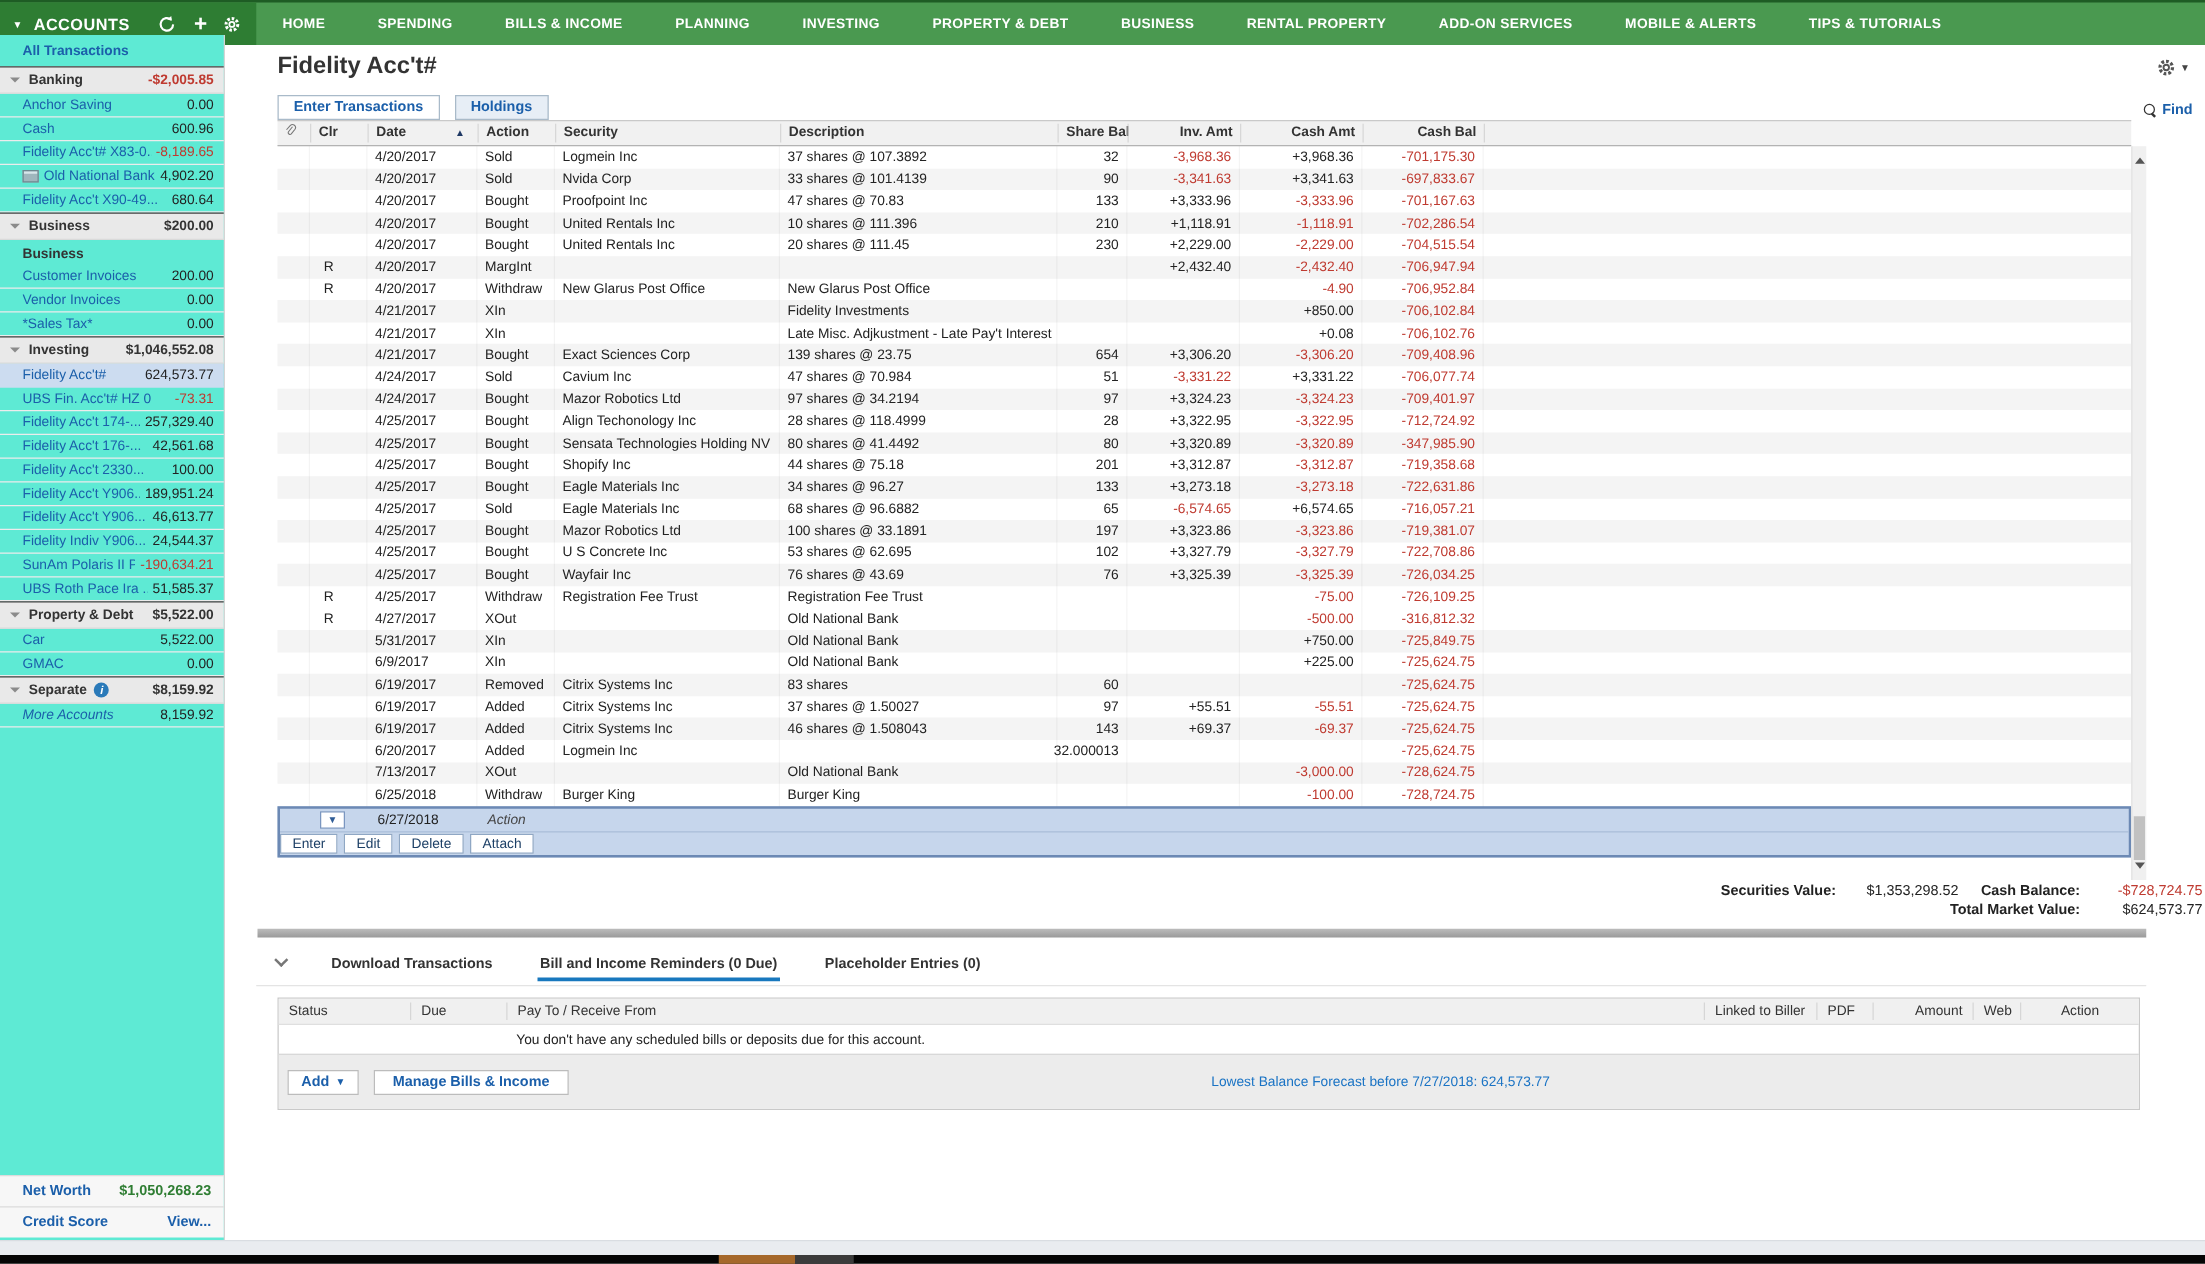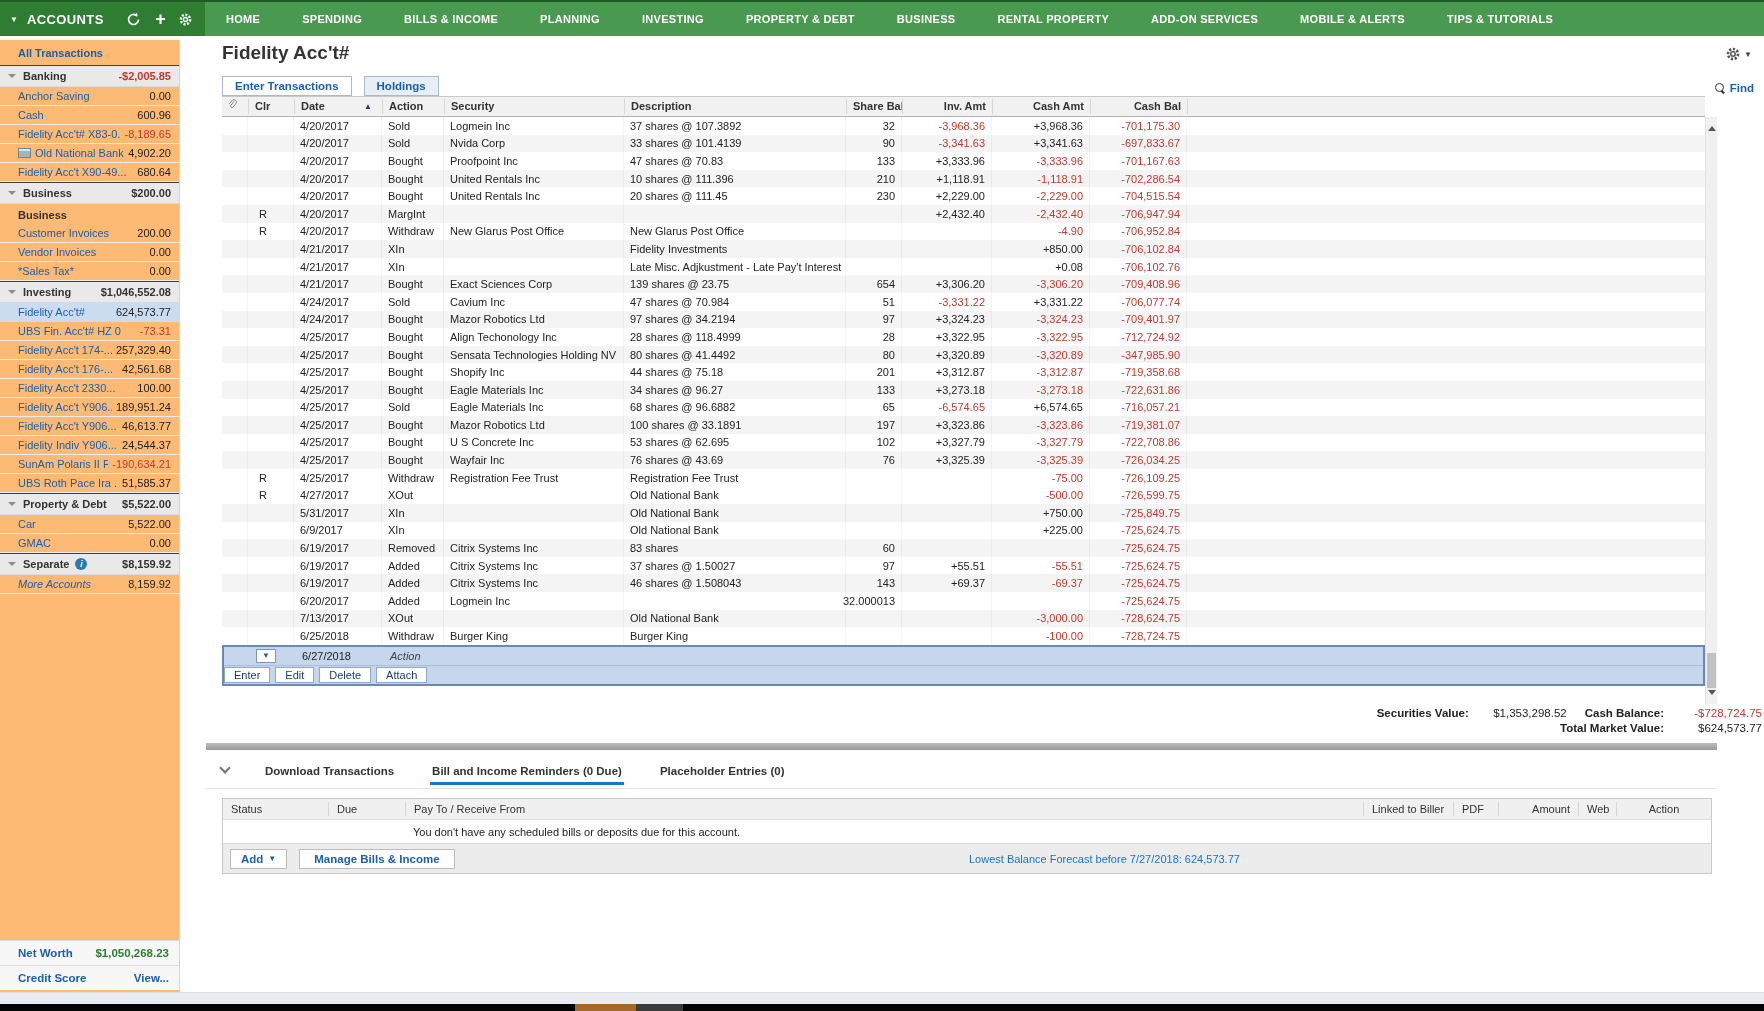--- a/index.html
+++ b/index.html
@@ -12,21 +12,21 @@
   .navbar { position:absolute; top:0; left:0; right:0; height:36px; background:#4a9950;
     border-top:2px solid #1e5c24; display:flex; }
   .nav-accounts { width:205px; background:#2e7d33; color:#fff; display:flex; align-items:center;
     padding:0 10px; gap:9px; }
   .acc-caret { font-size:8px; }
   .acc-label { font-weight:bold; font-size:13px; letter-spacing:.4px; flex:1; }
   .acc-ic { width:17px; text-align:center; font-size:15px; line-height:1; cursor:default; }
   .nav-menu { flex:1; display:flex; align-items:center; color:#fff; }
   .nav-item { padding:0 21px; font-weight:bold; font-size:11px; letter-spacing:.3px; white-space:nowrap; }
   
-  .sidebar { position:absolute; top:40px; left:0; width:180px; bottom:19px; background:#fdba74;
+  .sidebar { position:absolute; top:28px; left:0; width:180px; bottom:19px; background:#5eead4;
     border-right:1px solid #d4d4d4; }
   .all-tx { padding:7px 8px 6px 18px; color:#1b5faa; font-weight:bold; }
   .sb-section { background:#e9e9e9; display:flex; align-items:center; padding:4px 8px 4px 7px;
     font-weight:bold; color:#333; border-top:1px solid #404040; border-bottom:1px solid #dadada; }
   .tri { width:0; height:0; border:4px solid transparent; border-top-color:#8b8b8b; margin:3px 7px 0 1px; }
   .sb-total { margin-left:auto; }
   .sb-item { display:flex; align-items:center; padding:3px 8px 3px 18px; border-bottom:1px solid #ececec;
     color:#1b5faa; }
   .sb-item .lbl { white-space:nowrap; overflow:hidden; }
   .sb-item .val { margin-left:auto; color:#222; white-space:nowrap; padding-left:4px; }
@@ -108,21 +108,21 @@
     transform:rotate(45deg); margin-top:-4px; }
   .tab { margin-left:34px; font-weight:bold; font-size:11.5px; color:#333; padding:10px 2px 8px; }
   .tab.active { border-bottom:3px solid #1878be; padding-bottom:5px; }
   .reminders { position:absolute; left:17px; top:762px; width:1490px; border:1px solid #c9c9c9; background:#fff; }
   .rem-header { display:grid; grid-template-columns:106px 77px 1fr 90px 45px 80px 38px 94px;
     background:#f0f0f0; height:21px; align-items:center; color:#333; border-bottom:1px solid #dfdfdf; }
   .rem-h { padding:0 8px; border-right:1px solid #d6d6d6; height:14px; line-height:14px; white-space:nowrap; }
   .rem-h5 { text-align:right; }
   .rem-h7 { text-align:center; border-right:none; }
   .rem-msg { height:23px; display:flex; align-items:center; padding-left:190px; color:#222; }
-  .rem-footer { height:30px; background:#ececec; border-top:1px solid #d8d8d8; display:flex;
+  .rem-footer { height:44px; background:#ececec; border-top:1px solid #d8d8d8; display:flex;
     align-items:center; position:relative; }
   .add-btn { margin-left:7px; background:#fff; border:1px solid #bcbcbc; color:#1b5faa; font-weight:bold;
     font-size:11.5px; padding:3px 10px; display:flex; align-items:center; gap:5px; font-family:inherit; }
   .add-caret { font-size:8px; color:#1b5faa; }
   .manage-btn { margin-left:12px; background:#fff; border:1px solid #bcbcbc; color:#1b5faa;
     font-weight:bold; font-size:11.5px; padding:3px 14px; font-family:inherit; }
   .forecast { position:absolute; left:746px; color:#1a73c4; font-size:11px; }
   
   .mag { position:relative; width:11px; height:11px; }
   .mag::before { content:""; position:absolute; left:0; top:0; width:7px; height:7px;
@@ -623,21 +623,21 @@
           <div class="rrow">
             <div class="rc c-att"></div>
             <div class="rc c-clr">R</div>
             <div class="rc c-date">4/27/2017</div>
             <div class="rc c-act">XOut</div>
             <div class="rc c-sec"></div>
             <div class="rc c-desc">Old National Bank</div>
             <div class="rc c-num"></div>
             <div class="rc c-num"></div>
             <div class="rc c-num neg">-500.00</div>
-            <div class="rc c-num neg">-726,599.75</div>
+            <div class="rc c-num neg">-316,812.32</div>
             <div class="rc c-fill"></div>
           </div>
           <div class="rrow alt">
             <div class="rc c-att"></div>
             <div class="rc c-clr"></div>
             <div class="rc c-date">5/31/2017</div>
             <div class="rc c-act">XIn</div>
             <div class="rc c-sec"></div>
             <div class="rc c-desc">Old National Bank</div>
             <div class="rc c-num"></div>

